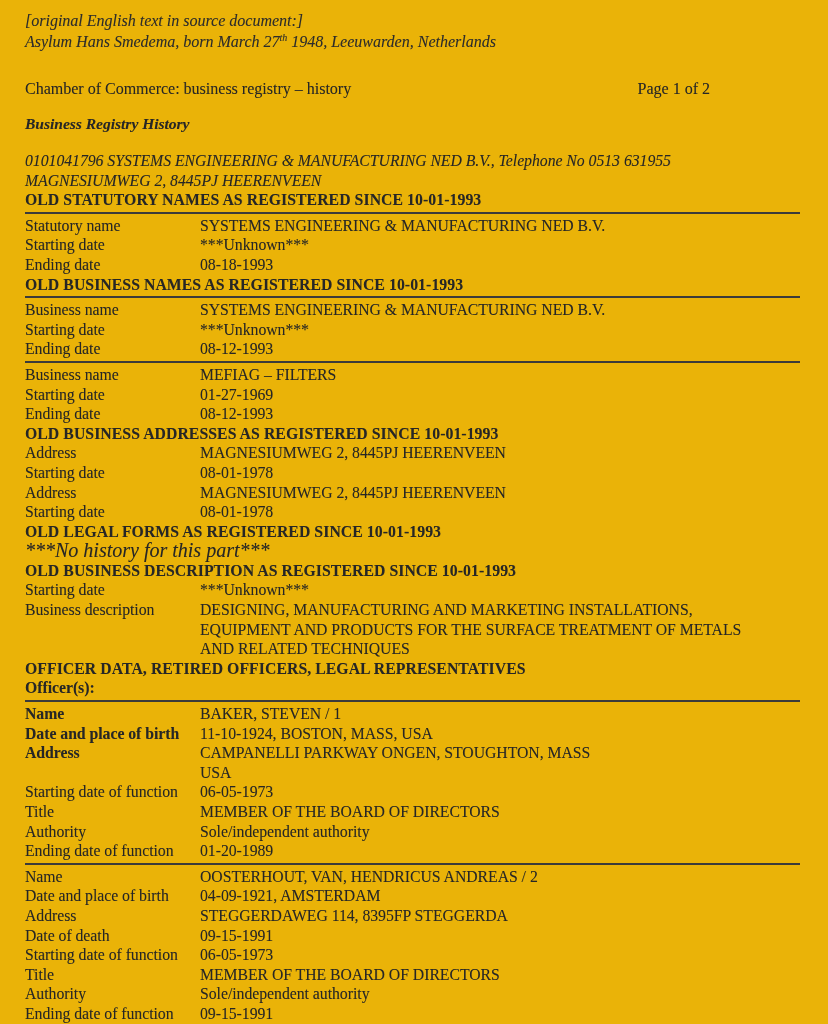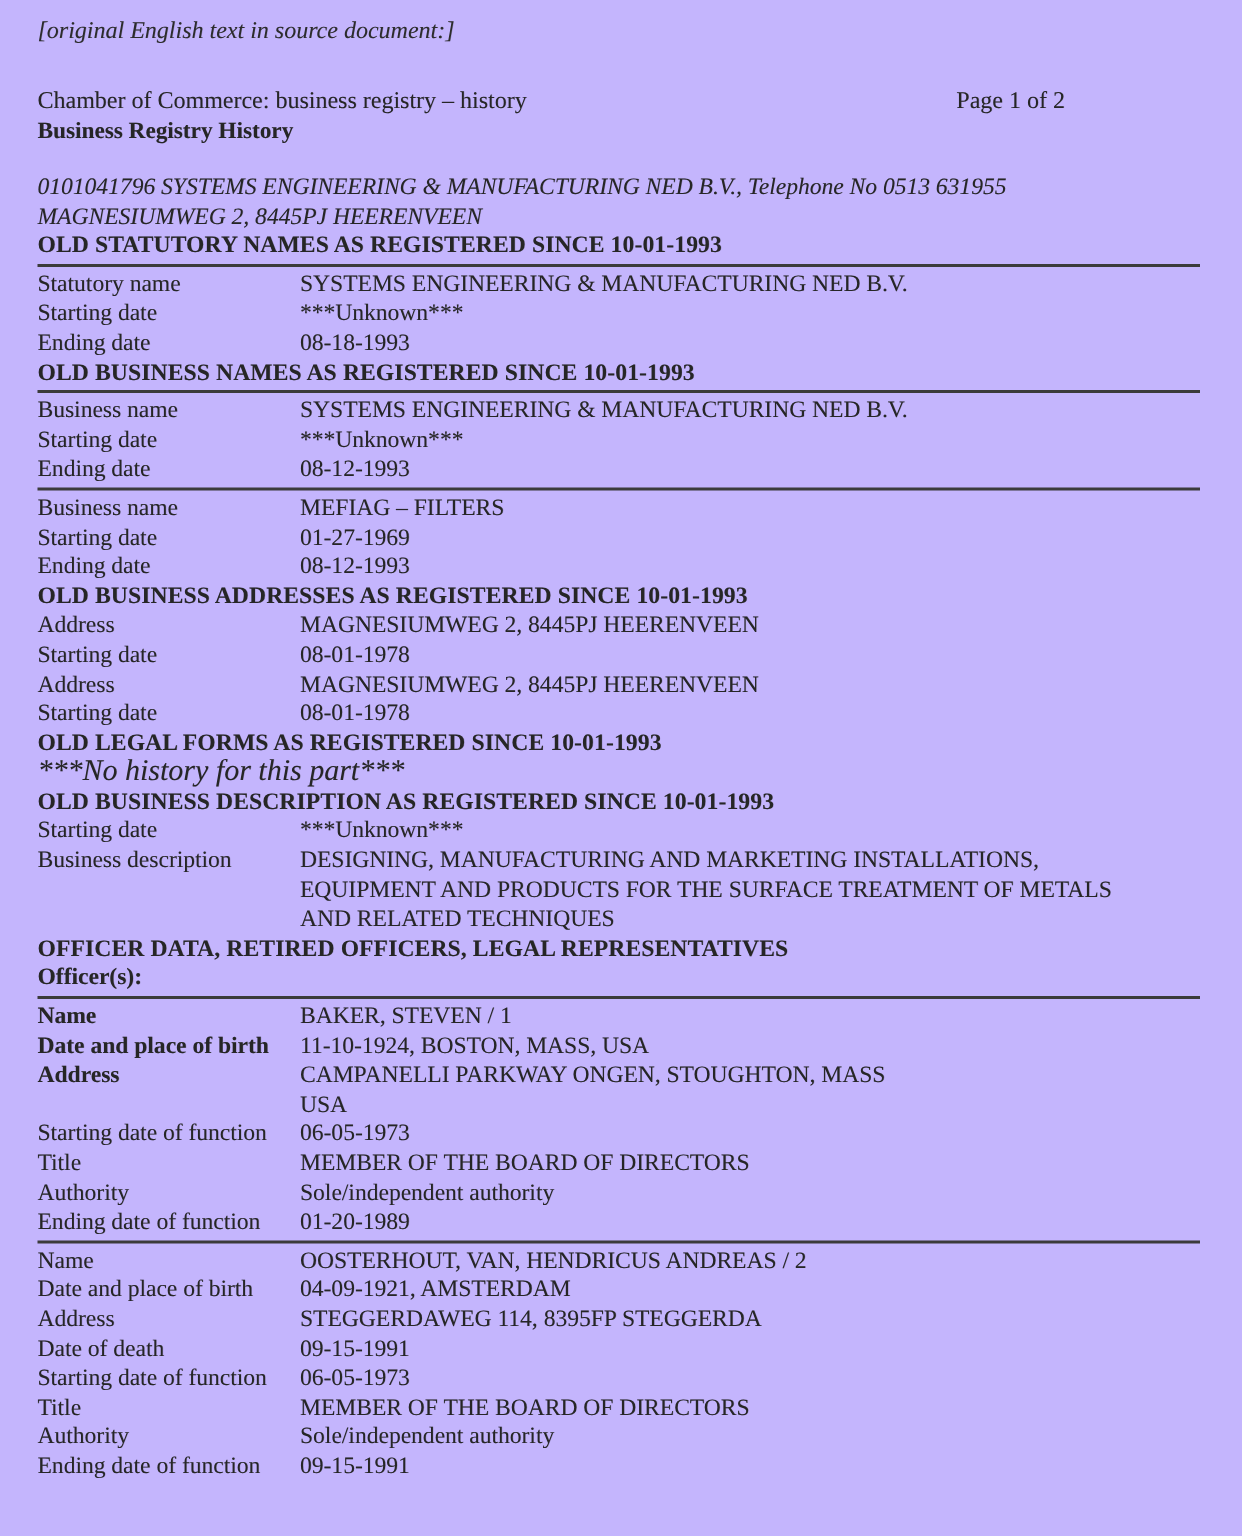--- a/index.html
+++ b/index.html
@@ -1,21 +1,21 @@
 <!DOCTYPE html>
 <html><head>
 <meta charset="utf-8">
 <style>
   * { margin: 0; padding: 0; box-sizing: border-box; }
   html, body { background: #ffffff; }
   .page {
     position: relative;
     width: 828px;
     height: 1024px;
-    background: #c4b5fd;
+    background: #eab308;
     font-family: "Liberation Serif", "DejaVu Serif", serif;
     color: #262626;
     padding: 10px 28px 0 25px;
     overflow: hidden;
     text-shadow: 0.3px 0.3px 0 rgba(40,40,40,0.25);
   }
   .note-line {
     font-style: italic;
     font-size: 16px;
     line-height: 21px;
@@ -25,23 +25,25 @@
   .doc-type-row {
     display: flex;
     justify-content: space-between;
     margin-top: 27px;
     font-size: 16px;
     line-height: 20px;
     gap: 40px;
   }
   .page-indicator { margin-right: 90px; margin-left: 31px; }
   .doc-title {
+    margin-top: 15px;
     font-size: 15.5px;
     font-weight: bold;
     line-height: 20px;
+    font-style: italic;
   }
   .company-block {
     margin-top: 17px;
     font-size: 15.7px;
     line-height: 19.6px;
     font-style: italic;
   }
   .sec-title {
     font-size: 15.7px;
     font-weight: bold;
@@ -70,20 +72,21 @@
     font-size: 20px;
     line-height: 19.6px;
   }
 </style>
 </head>
 <body>
 
 <div class="page">
 
   <div class="note-line">[original English text in source document:]</div>
+  <div class="note-line"><span>Asylum Hans Smedema, born March 27</span><sup>th</sup><span> 1948, Leeuwarden, Netherlands</span></div>
 
   <div class="doc-type-row">
     <span>Chamber of Commerce: business registry – history</span>
     <span class="page-indicator">Page 1 of 2</span>
   </div>
 
   <div class="doc-title">Business Registry History</div>
 
   <div class="company-block">
     <div>0101041796 SYSTEMS ENGINEERING &amp; MANUFACTURING NED B.V., Telephone No 0513 631955</div>

